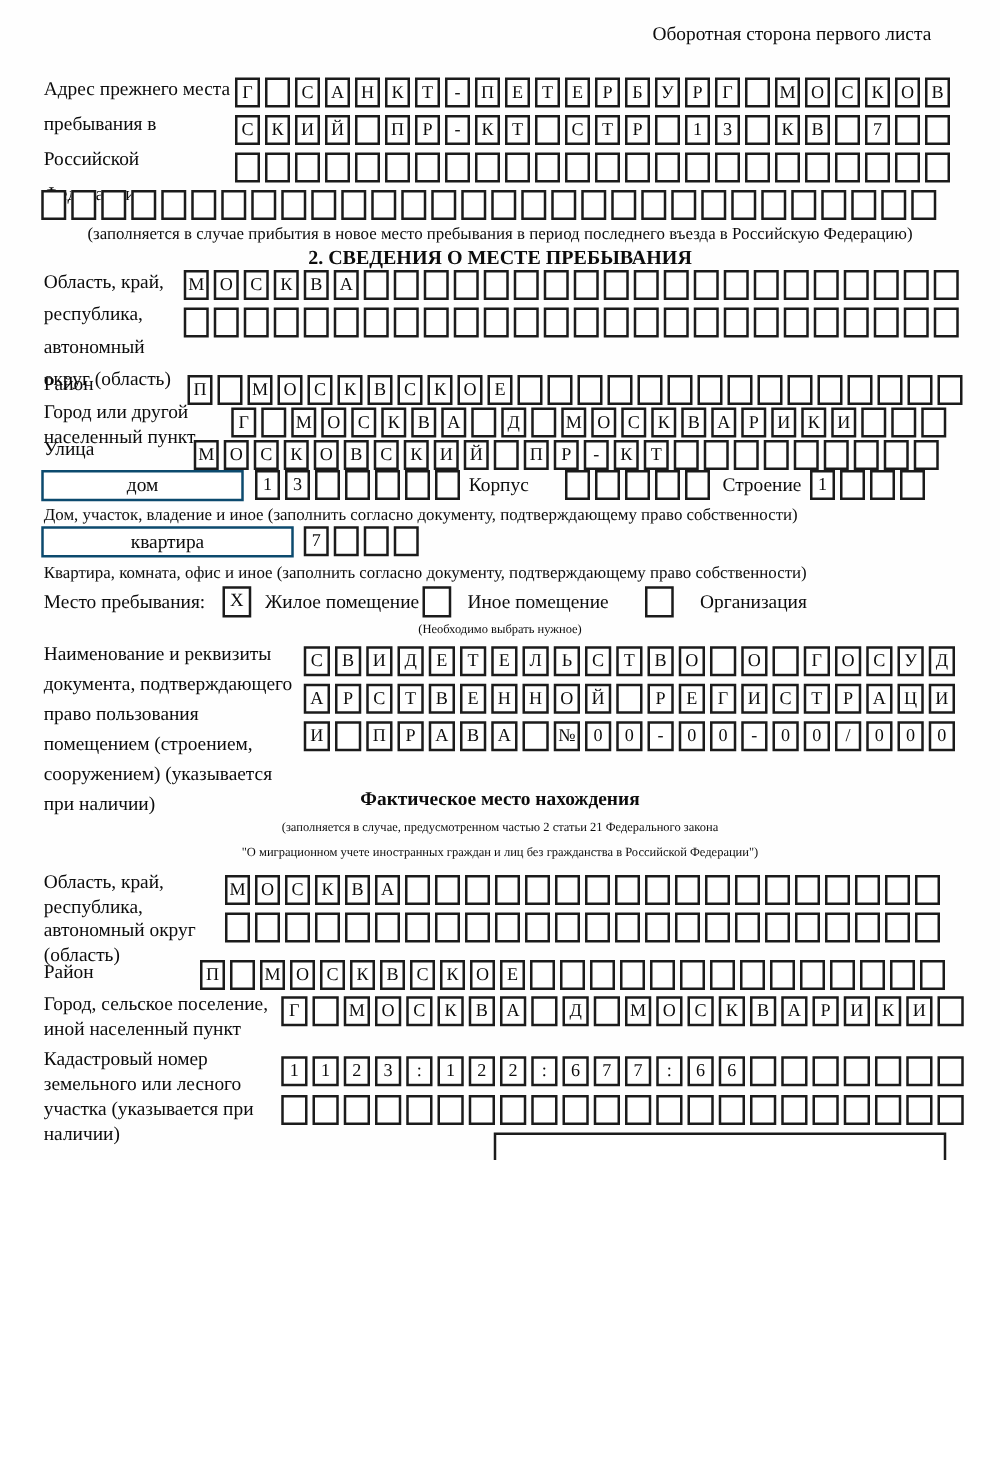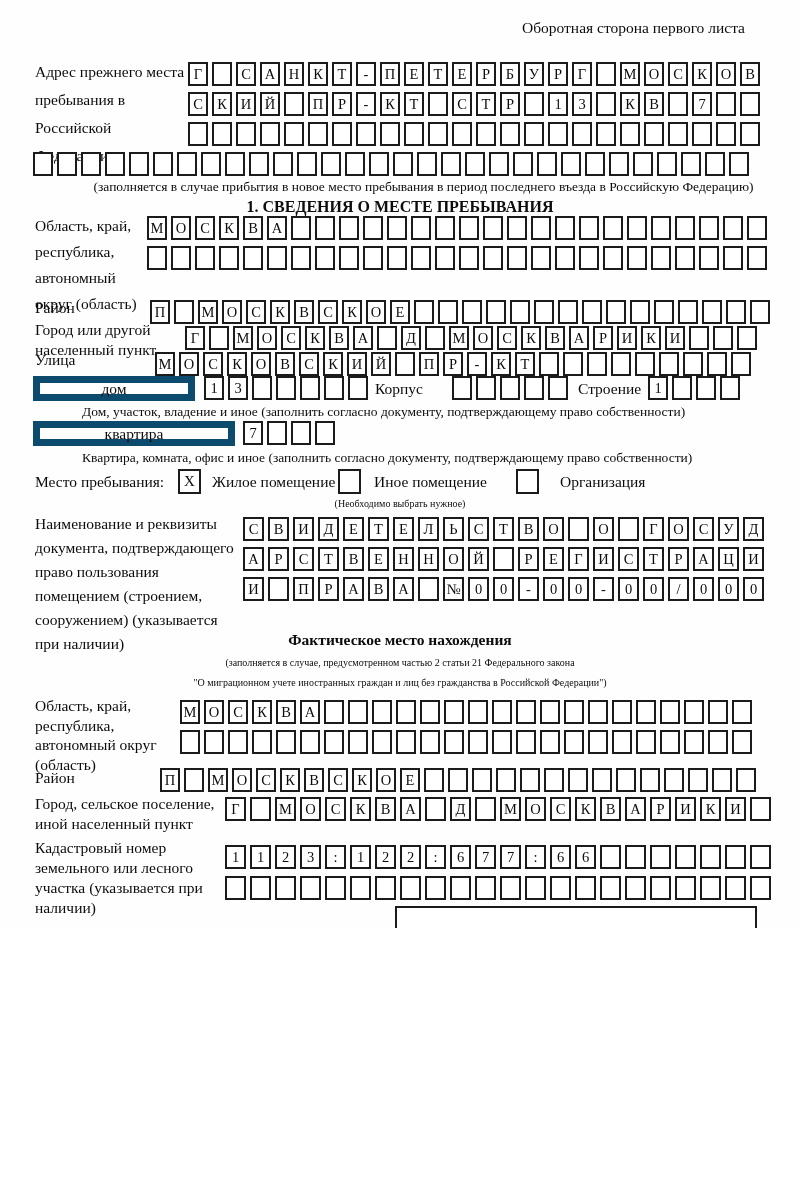--- a/index.html
+++ b/index.html
@@ -17,28 +17,28 @@
   .lbl20{ font-size:15.5px; line-height:20px; }
   .boxrow { display:flex; }
   .cbox {
     flex:0 0 auto; width:20px; height:24px; margin-right:4px;
     border:2px solid #1b1b1b; background:#fff;
     display:flex; align-items:center; justify-content:center;
     font-size:14.5px;
   }
   .p25 .cbox { width:21px; }
   .widebox {
-    border:7px solid #0c4a6e; background:#fff; height:25px;
+    border:2px solid #0c4a6e; background:#fff; height:25px;
     display:flex; align-items:center; justify-content:center; font-size:15.5px;
   }
   .checkbox {
     width:23px; height:25px; border:2px solid #1b1b1b; background:#fff;
     display:flex; align-items:center; justify-content:center; font-size:15px;
   }
-  .note   { font-size:13.5px;padding-left:47px; }
+  .note   { font-size:13.5px; }
   .note14 { font-size:10px; }
   .center { left:0; width:800px; text-align:center; }
   .h2     { font-weight:bold; font-size:16px; }
   .h3     { font-weight:bold; font-size:15.5px; }
   .stampbox { border:2px solid #1b1b1b; background:#fff; }
 </style>
 </head>
 <body>
 
 <div class="page">
@@ -151,21 +151,21 @@
       <span class="cbox"></span>
       <span class="cbox"></span>
       <span class="cbox"></span>
       <span class="cbox"></span>
       <span class="cbox"></span>
       <span class="cbox"></span>
       <span class="cbox"></span>
     </div>
   <div class="abs note center" style="top:179px;">(заполняется в случае прибытия в новое место пребывания в период последнего въезда в Российскую Федерацию)</div>
 
-  <div class="abs h2 center" style="top:198px;">1. СВЕДЕНИЯ О МЕСТЕ ПРЕБЫВАНИЯ</div>
+  <div class="abs h2 center" style="top:198px;">2. СВЕДЕНИЯ О МЕСТЕ ПРЕБЫВАНИЯ</div>
 
   <div class="abs lbl26" style="left:35px; top:213px; width:112px;">Область, край, республика, автономный округ (область)</div>
   <div class="abs boxrow" style="left:147px; top:216px;">
       <span class="cbox">М</span>
       <span class="cbox">О</span>
       <span class="cbox">С</span>
       <span class="cbox">К</span>
       <span class="cbox">В</span>
       <span class="cbox">А</span>
       <span class="cbox"></span>

